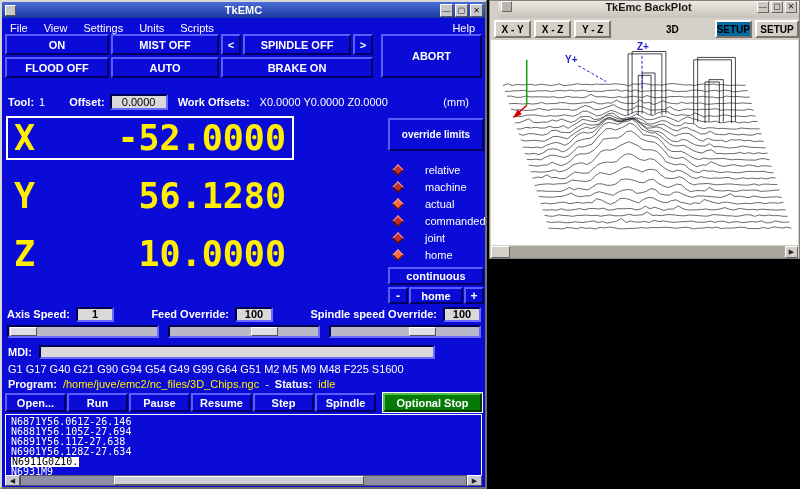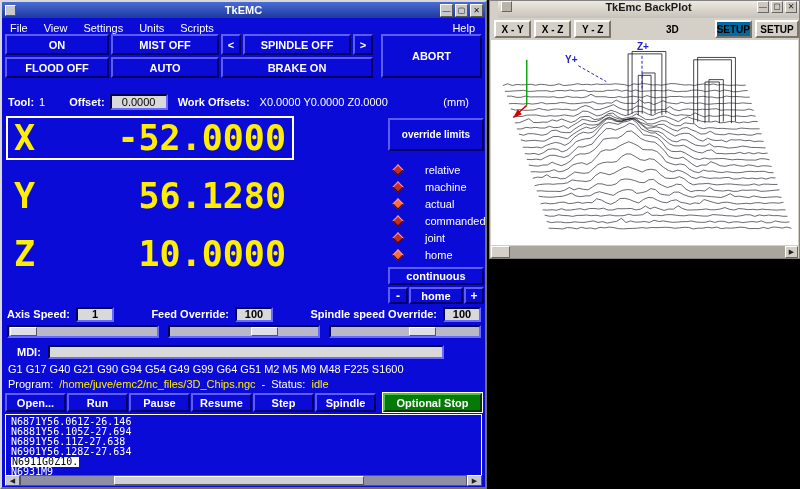--- a/index.html
+++ b/index.html
@@ -65,30 +65,30 @@
   .spd-group{display:flex;align-items:center;gap:6px;white-space:nowrap}
   .spd-box{width:38px;height:15px}
   .sliders{position:absolute;left:5px;top:323px;right:4px;height:14px;display:flex;
     justify-content:space-between}
   .trough{position:relative;width:152px;height:13px;background:#b8b8c8;
     border:2px solid;border-color:#000050 #6a6aff #6a6aff #000050}
   .handle{position:absolute;top:0;width:27px;height:9px;background:#dedee6;
     border:1px solid;border-color:#fff #555 #555 #fff}
   .h1{left:1px}.h2{left:55%}.h3{left:53%}
 
-  .mdirow{position:absolute;left:15px;top:342px;right:4px;height:15px;display:flex;
+  .mdirow{position:absolute;left:6px;top:342px;right:4px;height:15px;display:flex;
     align-items:center;color:#fff;font-size:11px;font-weight:bold}
   .mdi-entry{margin-left:7px;width:396px;height:14px;background:#d9d9d9;border:2px solid;
     border-color:#000050 #6a6aff #6a6aff #000050;color:#000;font-size:11px;padding:0 2px;
     font-family:"Liberation Sans",sans-serif;outline:none}
 
   .gcodes{position:absolute;left:6px;top:361px;right:4px;color:#fff;font-size:11px;white-space:nowrap}
   .proginfo{position:absolute;left:6px;top:376px;right:4px;display:flex;gap:6px;
     font-size:11px;color:#fff;white-space:nowrap}
-  .proginfo .b{font-weight:normal}
+  .proginfo .b{font-weight:bold}
   .yellow{color:#ffee00}
 
   .progbtns{position:absolute;left:3px;top:391px;right:3px;height:19px;display:flex;gap:1px}
   .pbtn{width:61px;height:19px;font-size:11px}
   .ostop{margin-left:auto;width:99px;height:19px;background:#067a06;
     border-color:#4cc24c #003800 #003800 #4cc24c;outline:1px solid #fff;outline-offset:-0px}
 
   .listing{position:absolute;left:3px;top:412px;right:3px;height:63px;border:1px solid #fff;
     padding:2px 5px;font-family:"DejaVu Sans Mono",monospace;font-size:10px;line-height:10px;
     color:#fff;overflow:hidden}

